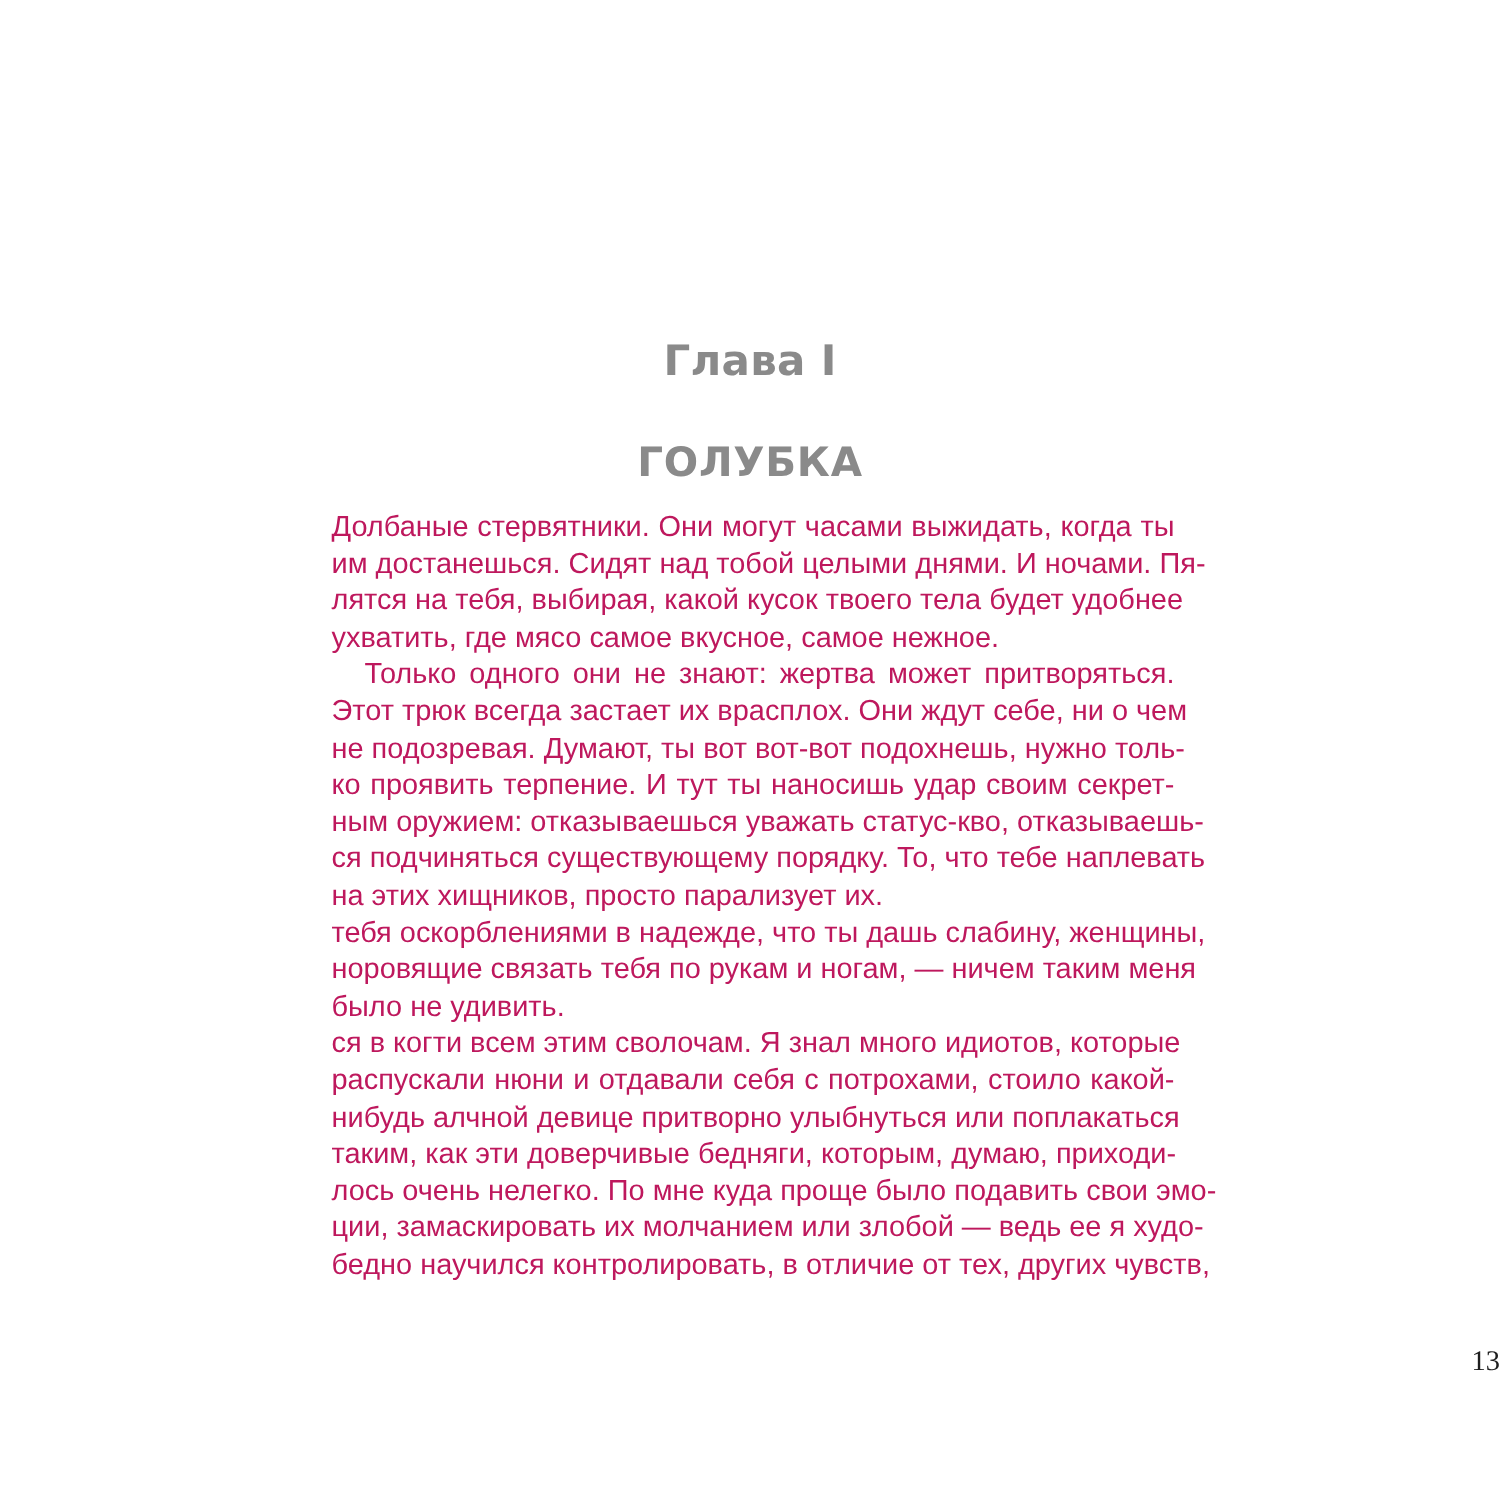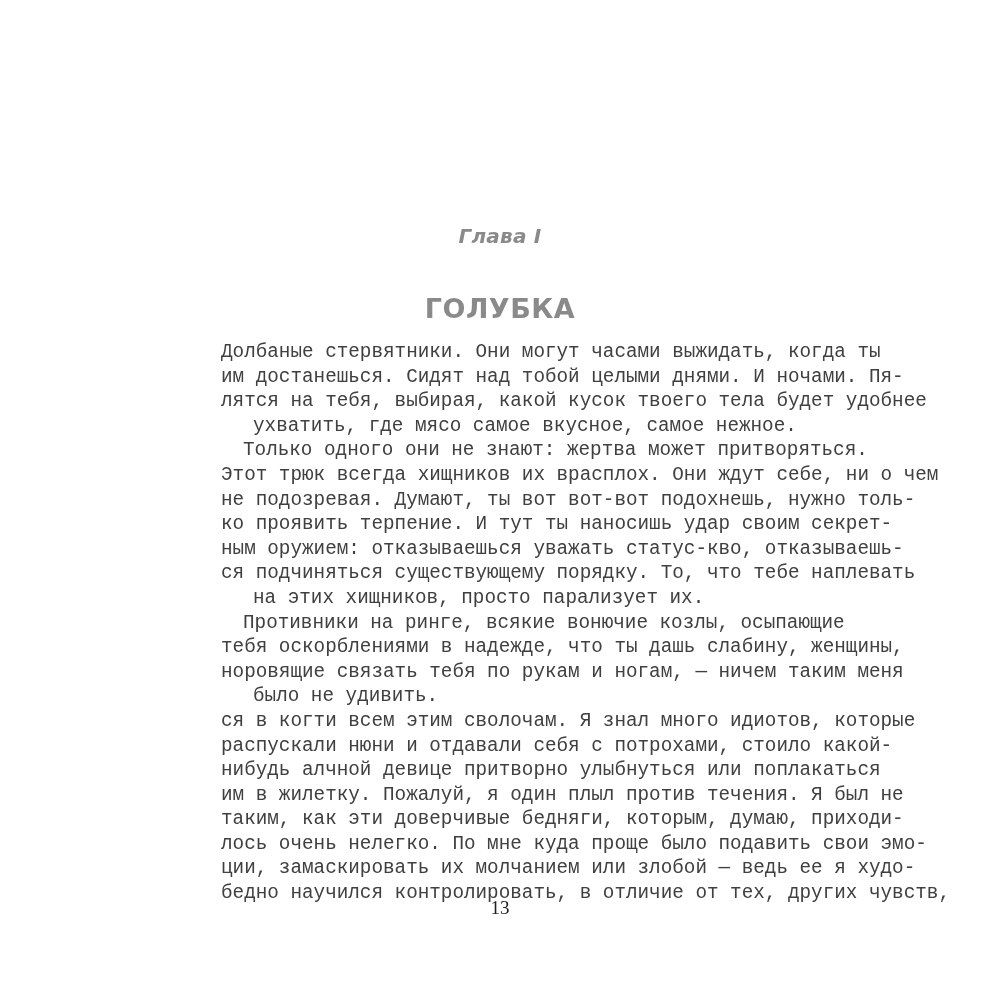--- a/index.html
+++ b/index.html
@@ -1,61 +1,59 @@
 <!DOCTYPE html>
 <html><head>
 <meta charset="utf-8">
 <style>
   html, body { margin:0; padding:0; background:#ffffff; }
   body { width:1000px; height:1000px; position:relative; overflow:hidden; }
   .page { position:absolute; left:0; top:0; width:1000px; height:1000px; background:#ffffff; }
   .heading { position:absolute; left:0; width:1000px; text-align:center;
     font-family:"DejaVu Sans", sans-serif; font-weight:bold; color:#8a8a8a; }
-  .h-chapter { top:224px; font-size:20px; letter-spacing:0.2px;font-style:italic; }
+  .h-chapter { top:224px; font-size:28px; letter-spacing:0.2px; }
   .h-title { top:258px; font-size:27px; letter-spacing:0.5px;margin-top:35px; }
   .body-text { position:absolute; left:221px; top:340px; width:562px;
-    font-family:Liberation Mono, monospace; font-size:19.3px; line-height:24.6px;
-    color:#404040; }
+    font-family:Liberation Sans, sans-serif; font-size:19.3px; line-height:24.6px;
+    color:#be185d; }
   .line { white-space:nowrap; text-align:justify; text-align-last:justify; display:block; height:24.6px; overflow:visible; }
-  .line.last { text-align-last:left;margin-left:32px; }
+  .line.last { text-align-last:left; }
   .line.indent { padding-left:22px; }
-  .page-number { position:absolute; left:0; width:1000px; top:897px; text-align:center;
+  .page-number { position:absolute; left:0; width:1000px; top:897px; text-align:right;
     font-family:"Liberation Serif", serif; font-size:19px; color:#1e1e1e; }
 </style>
 </head>
 <body>
 
 <div class="page">
   <div class="heading h-chapter">Глава I</div>
   <div class="heading h-title">ГОЛУБКА</div>
 
   <div class="body-text">
 
     <span class="line">Долбаные стервятники. Они могут часами выжидать, когда ты</span>
     <span class="line">им достанешься. Сидят над тобой целыми днями. И ночами. Пя-</span>
     <span class="line">лятся на тебя, выбирая, какой кусок твоего тела будет удобнее</span>
     <span class="line last">ухватить, где мясо самое вкусное, самое нежное.</span>
 
     <span class="line indent">Только одного они не знают: жертва может притворяться.</span>
-    <span class="line">Этот трюк всегда хищников их врасплох. Они ждут себе, ни о чем</span>
+    <span class="line">Этот трюк всегда застает их врасплох. Они ждут себе, ни о чем</span>
     <span class="line">не подозревая. Думают, ты вот вот-вот подохнешь, нужно толь-</span>
     <span class="line">ко проявить терпение. И тут ты наносишь удар своим секрет-</span>
     <span class="line">ным оружием: отказываешься уважать статус-кво, отказываешь-</span>
     <span class="line">ся подчиняться существующему порядку. То, что тебе наплевать</span>
     <span class="line last">на этих хищников, просто парализует их.</span>
 
-    <span class="line indent">Противники на ринге, всякие вонючие козлы, осыпающие</span>
     <span class="line">тебя оскорблениями в надежде, что ты дашь слабину, женщины,</span>
     <span class="line">норовящие связать тебя по рукам и ногам, — ничем таким меня</span>
     <span class="line last">было не удивить.</span>
 
     <span class="line">ся в когти всем этим сволочам. Я знал много идиотов, которые</span>
     <span class="line">распускали нюни и отдавали себя с потрохами, стоило какой-</span>
     <span class="line">нибудь алчной девице притворно улыбнуться или поплакаться</span>
-    <span class="line">им в жилетку. Пожалуй, я один плыл против течения. Я был не</span>
     <span class="line">таким, как эти доверчивые бедняги, которым, думаю, приходи-</span>
     <span class="line">лось очень нелегко. По мне куда проще было подавить свои эмо-</span>
     <span class="line">ции, замаскировать их молчанием или злобой — ведь ее я худо-</span>
     <span class="line">бедно научился контролировать, в отличие от тех, других чувств,</span>
   </div>
 
   <div class="page-number">13</div>
 </div>
 
 </body></html>

